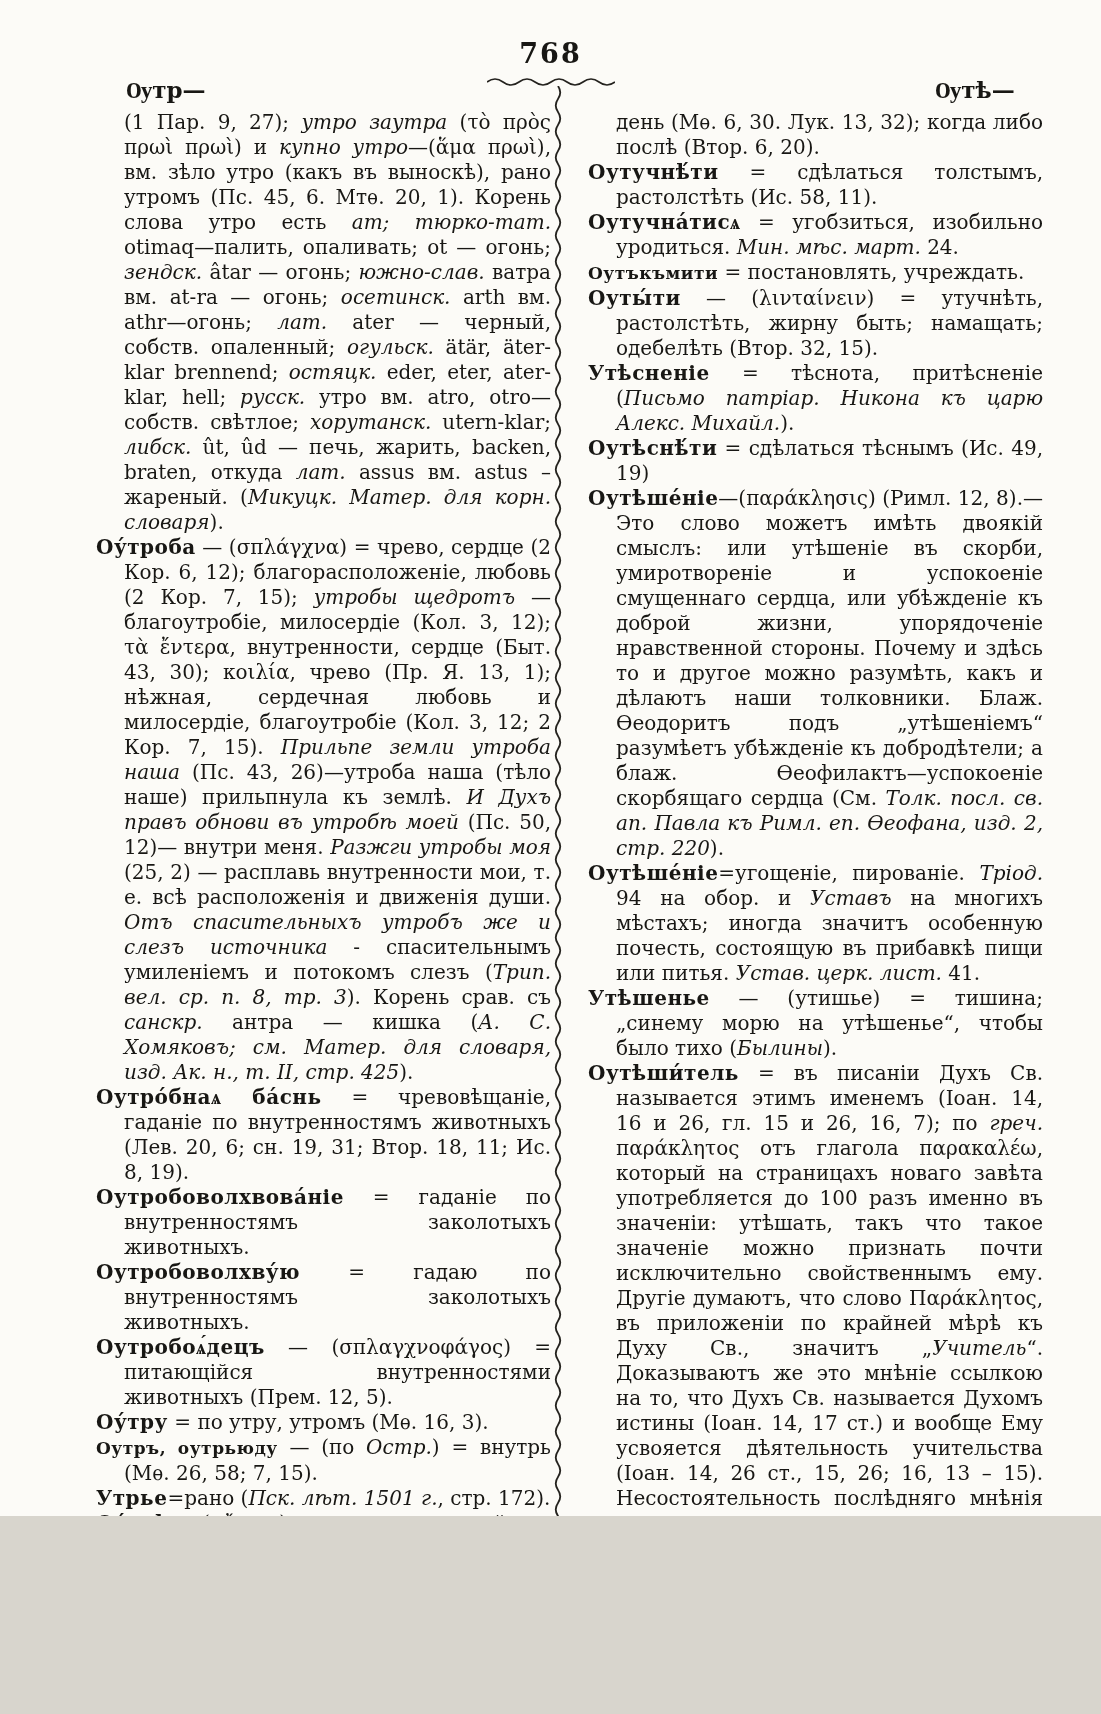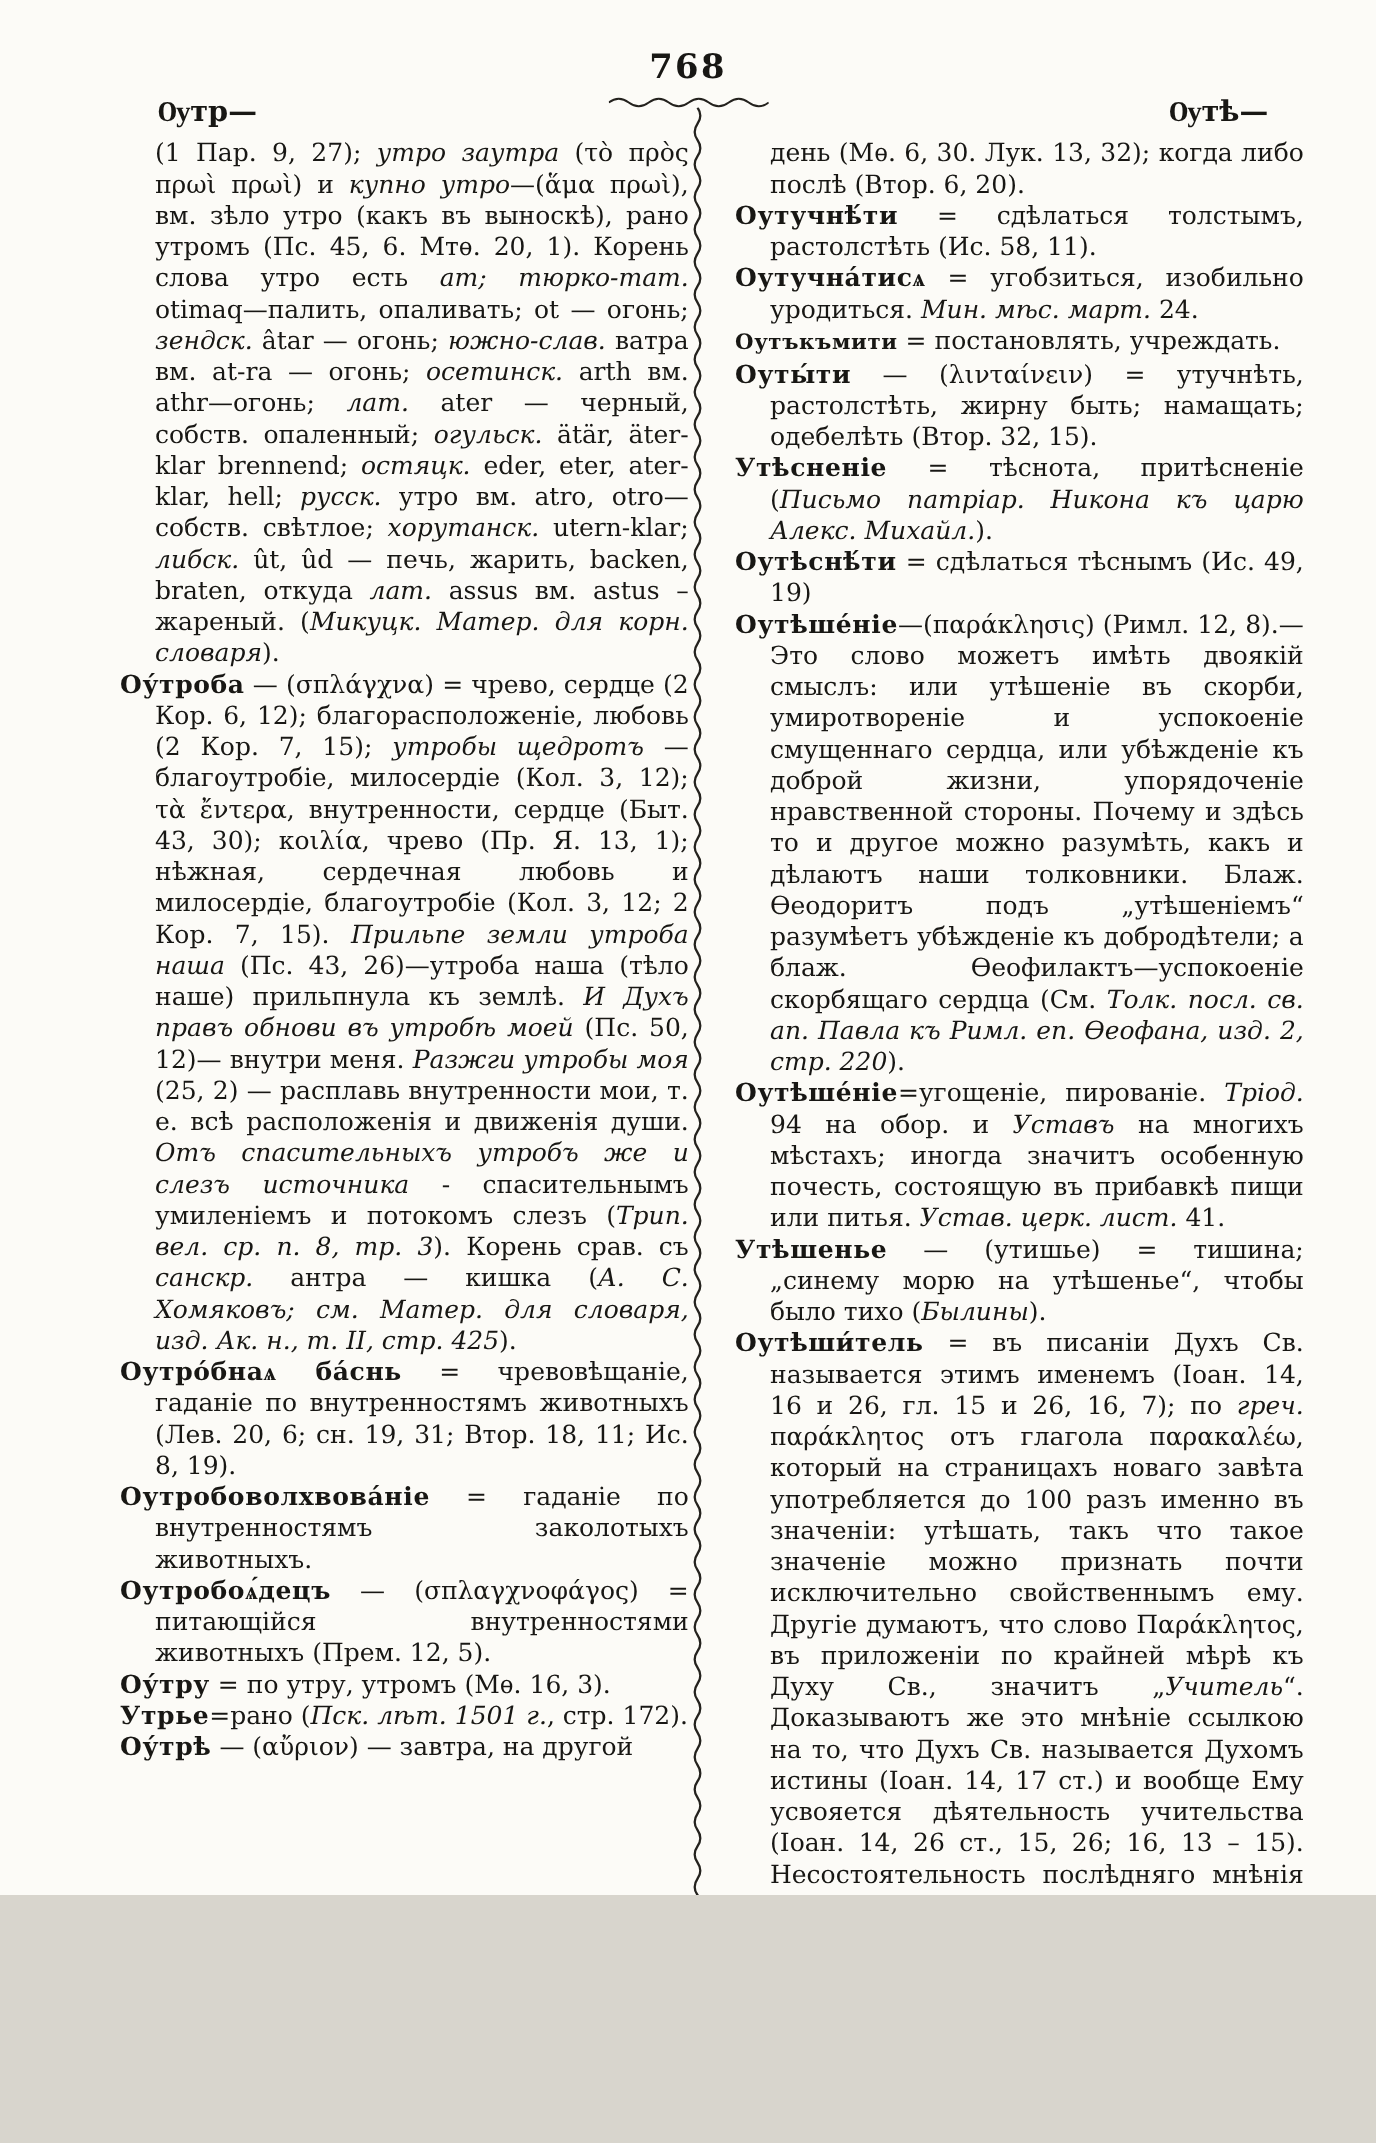--- a/index.html
+++ b/index.html
@@ -56,22 +56,24 @@
 
   <svg class="col-divider" width="14" height="1580" aria-hidden="true">
     <path stroke-width="1.8" d="M7 0 q4.5 6.5 0 13 q-4.5 6.5 0 13 q4.5 6.5 0 13 q-4.5 6.5 0 13 q4.5 6.5 0 13 q-4.5 6.5 0 13 q4.5 6.5 0 13 q-4.5 6.5 0 13 q4.5 6.5 0 13 q-4.5 6.5 0 13 q4.5 6.5 0 13 q-4.5 6.5 0 13 q4.5 6.5 0 13 q-4.5 6.5 0 13 q4.5 6.5 0 13 q-4.5 6.5 0 13 q4.5 6.5 0 13 q-4.5 6.5 0 13 q4.5 6.5 0 13 q-4.5 6.5 0 13 q4.5 6.5 0 13 q-4.5 6.5 0 13 q4.5 6.5 0 13 q-4.5 6.5 0 13 q4.5 6.5 0 13 q-4.5 6.5 0 13 q4.5 6.5 0 13 q-4.5 6.5 0 13 q4.5 6.5 0 13 q-4.5 6.5 0 13 q4.5 6.5 0 13 q-4.5 6.5 0 13 q4.5 6.5 0 13 q-4.5 6.5 0 13 q4.5 6.5 0 13 q-4.5 6.5 0 13 q4.5 6.5 0 13 q-4.5 6.5 0 13 q4.5 6.5 0 13 q-4.5 6.5 0 13 q4.5 6.5 0 13 q-4.5 6.5 0 13 q4.5 6.5 0 13 q-4.5 6.5 0 13 q4.5 6.5 0 13 q-4.5 6.5 0 13 q4.5 6.5 0 13 q-4.5 6.5 0 13 q4.5 6.5 0 13 q-4.5 6.5 0 13 q4.5 6.5 0 13 q-4.5 6.5 0 13 q4.5 6.5 0 13 q-4.5 6.5 0 13 q4.5 6.5 0 13 q-4.5 6.5 0 13 q4.5 6.5 0 13 q-4.5 6.5 0 13 q4.5 6.5 0 13 q-4.5 6.5 0 13 q4.5 6.5 0 13 q-4.5 6.5 0 13 q4.5 6.5 0 13 q-4.5 6.5 0 13 q4.5 6.5 0 13 q-4.5 6.5 0 13 q4.5 6.5 0 13 q-4.5 6.5 0 13 q4.5 6.5 0 13 q-4.5 6.5 0 13 q4.5 6.5 0 13 q-4.5 6.5 0 13 q4.5 6.5 0 13 q-4.5 6.5 0 13 q4.5 6.5 0 13 q-4.5 6.5 0 13 q4.5 6.5 0 13 q-4.5 6.5 0 13 q4.5 6.5 0 13 q-4.5 6.5 0 13 q4.5 6.5 0 13 q-4.5 6.5 0 13 q4.5 6.5 0 13 q-4.5 6.5 0 13 q4.5 6.5 0 13 q-4.5 6.5 0 13 q4.5 6.5 0 13 q-4.5 6.5 0 13 q4.5 6.5 0 13 q-4.5 6.5 0 13 q4.5 6.5 0 13 q-4.5 6.5 0 13 q4.5 6.5 0 13 q-4.5 6.5 0 13 q4.5 6.5 0 13 q-4.5 6.5 0 13 q4.5 6.5 0 13 q-4.5 6.5 0 13 q4.5 6.5 0 13 q-4.5 6.5 0 13 q4.5 6.5 0 13 q-4.5 6.5 0 13 q4.5 6.5 0 13 q-4.5 6.5 0 13 q4.5 6.5 0 13 q-4.5 6.5 0 13 q4.5 6.5 0 13 q-4.5 6.5 0 13 q4.5 6.5 0 13 q-4.5 6.5 0 13 q4.5 6.5 0 13 q-4.5 6.5 0 13 q4.5 6.5 0 13 q-4.5 6.5 0 13 q4.5 6.5 0 13 q-4.5 6.5 0 13 q4.5 6.5 0 13 q-4.5 6.5 0 13 q4.5 6.5 0 13 q-4.5 6.5 0 13 q4.5 6.5 0 13 q-4.5 6.5 0 13 "></path>
   </svg>
 
   <div class="column left">
     <p class="entry cont"><span class="hw"></span><span><span>(1 Пар. 9, 27); </span><span class="it">утро заутра</span><span> (τὸ πρὸς πρωὶ πρωὶ) и </span><span class="it">купно утро</span><span>—(ἅμα πρωὶ), вм. зѣло утро (какъ въ выноскѣ), рано утромъ (Пс. 45, 6. Мтѳ. 20, 1). Корень слова утро есть </span><span class="it">ат; тюрко-тат.</span><span> otimaq—палить, опаливать; ot — огонь; </span><span class="it">зендск.</span><span> âtar — огонь; </span><span class="it">южно-слав.</span><span> ватра вм. at-ra — огонь; </span><span class="it">осетинск.</span><span> arth вм. athr—огонь; </span><span class="it">лат.</span><span> ater — черный, собств. опаленный; </span><span class="it">огульск.</span><span> ätär, äter-klar brennend; </span><span class="it">остяцк.</span><span> eder, eter, ater-klar, hell; </span><span class="it">русск.</span><span> утро вм. atro, otro—собств. свѣтлое; </span><span class="it">хорутанск.</span><span> utern-klar; </span><span class="it">либск.</span><span> ût, ûd — печь, жарить, backen, braten, откуда </span><span class="it">лат.</span><span> assus вм. astus – жареный. (</span><span class="it">Микуцк. Матер. для корн. словаря</span><span>).</span></span></p>
     <p class="entry"><span class="hw">Оу́троба</span><span><span> — (σπλάγχνα) = чрево, сердце (2 Кор. 6, 12); благорасположеніе, любовь (2 Кор. 7, 15); </span><span class="it">утробы щедротъ</span><span> — благоутробіе, милосердіе (Кол. 3, 12); τὰ ἔντερα, внутренности, сердце (Быт. 43, 30); κοιλία, чрево (Пр. Я. 13, 1); нѣжная, сердечная любовь и милосердіе, благоутробіе (Кол. 3, 12; 2 Кор. 7, 15). </span><span class="it">Прильпе земли утроба наша</span><span> (Пс. 43, 26)—утроба наша (тѣло наше) прильпнула къ землѣ. </span><span class="it">И Духъ правъ обнови въ утробѣ моей</span><span> (Пс. 50, 12)— внутри меня. </span><span class="it">Разжги утробы моя</span><span> (25, 2) — расплавь внутренности мои, т. е. всѣ расположенія и движенія души. </span><span class="it">Отъ спасительныхъ утробъ же и слезъ источника</span><span> - спасительнымъ умиленіемъ и потокомъ слезъ (</span><span class="it">Трип. вел. ср. п. 8, тр. 3</span><span>). Корень срав. съ </span><span class="it">санскр.</span><span> антра — кишка (</span><span class="it">А. С. Хомяковъ; см. Матер. для словаря, изд. Ак. н., т. II, стр. 425</span><span>).</span></span></p>
     <p class="entry"><span class="hw">Оутро́бнаѧ ба́снь</span><span><span> = чревовѣщаніе, гаданіе по внутренностямъ животныхъ (Лев. 20, 6; сн. 19, 31; Втор. 18, 11; Ис. 8, 19).</span></span></p>
     <p class="entry"><span class="hw">Оутробоволхвова́ніе</span><span><span> = гаданіе по внутренностямъ заколотыхъ животныхъ.</span></span></p>
+    <p class="entry"><span class="hw">Оутробоволхву́ю</span><span><span> = гадаю по внутренностямъ заколотыхъ животныхъ.</span></span></p>
     <p class="entry"><span class="hw">Оутробоѧ́децъ</span><span><span> — (σπλαγχνοφάγος) = питающійся внутренностями животныхъ (Прем. 12, 5).</span></span></p>
     <p class="entry"><span class="hw">Оу́тру</span><span><span> = по утру, утромъ (Мѳ. 16, 3).</span></span></p>
+    <p class="entry"><span class="hw hw-sm">Оутръ, оутрьюду</span><span><span> — (по </span><span class="it">Остр.</span><span>) = внутрь (Мѳ. 26, 58; 7, 15).</span></span></p>
     <p class="entry"><span class="hw">Утрье</span><span><span>=рано (</span><span class="it">Пск. лѣт. 1501 г.</span><span>, стр. 172).</span></span></p>
     <p class="entry"><span class="hw">Оу́трѣ</span><span><span> — (αὔριον) — завтра, на другой</span></span></p>
   </div>
 
   <div class="column right">
     <p class="entry cont"><span class="hw"></span><span><span>день (Мѳ. 6, 30. Лук. 13, 32); когда либо послѣ (Втор. 6, 20).</span></span></p>
     <p class="entry"><span class="hw">Оутучнѣ́ти</span><span><span> = сдѣлаться толстымъ, растолстѣть (Ис. 58, 11).</span></span></p>
     <p class="entry"><span class="hw">Оутучна́тисѧ</span><span><span> = угобзиться, изобильно уродиться. </span><span class="it">Мин. мѣс. март.</span><span> 24.</span></span></p>
     <p class="entry"><span class="hw hw-sm">Оутъкъмити</span><span><span> = постановлять, учреждать.</span></span></p>
     <p class="entry"><span class="hw">Оуты́ти</span><span><span> — (λινταίνειν) = утучнѣть, растолстѣть, жирну быть; намащать; одебелѣть (Втор. 32, 15).</span></span></p>

